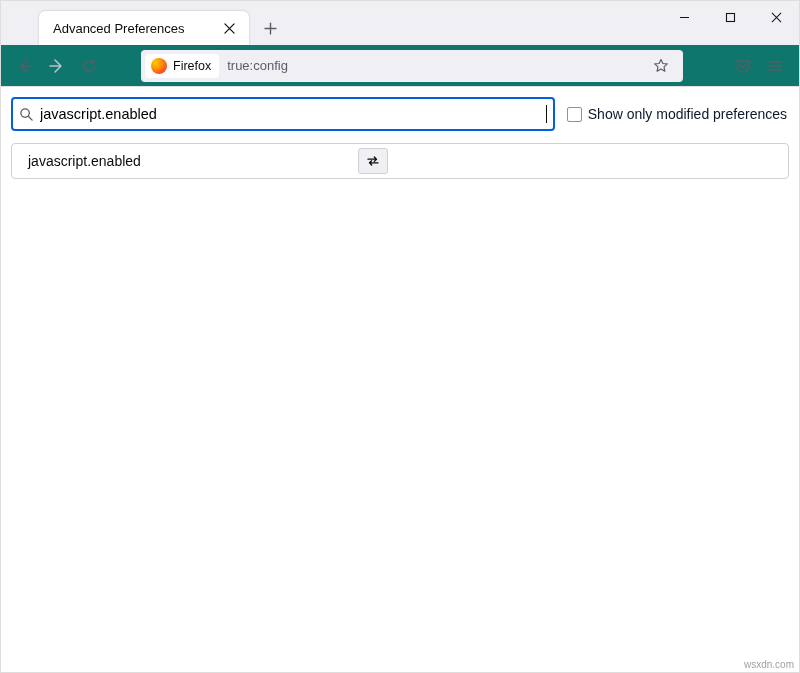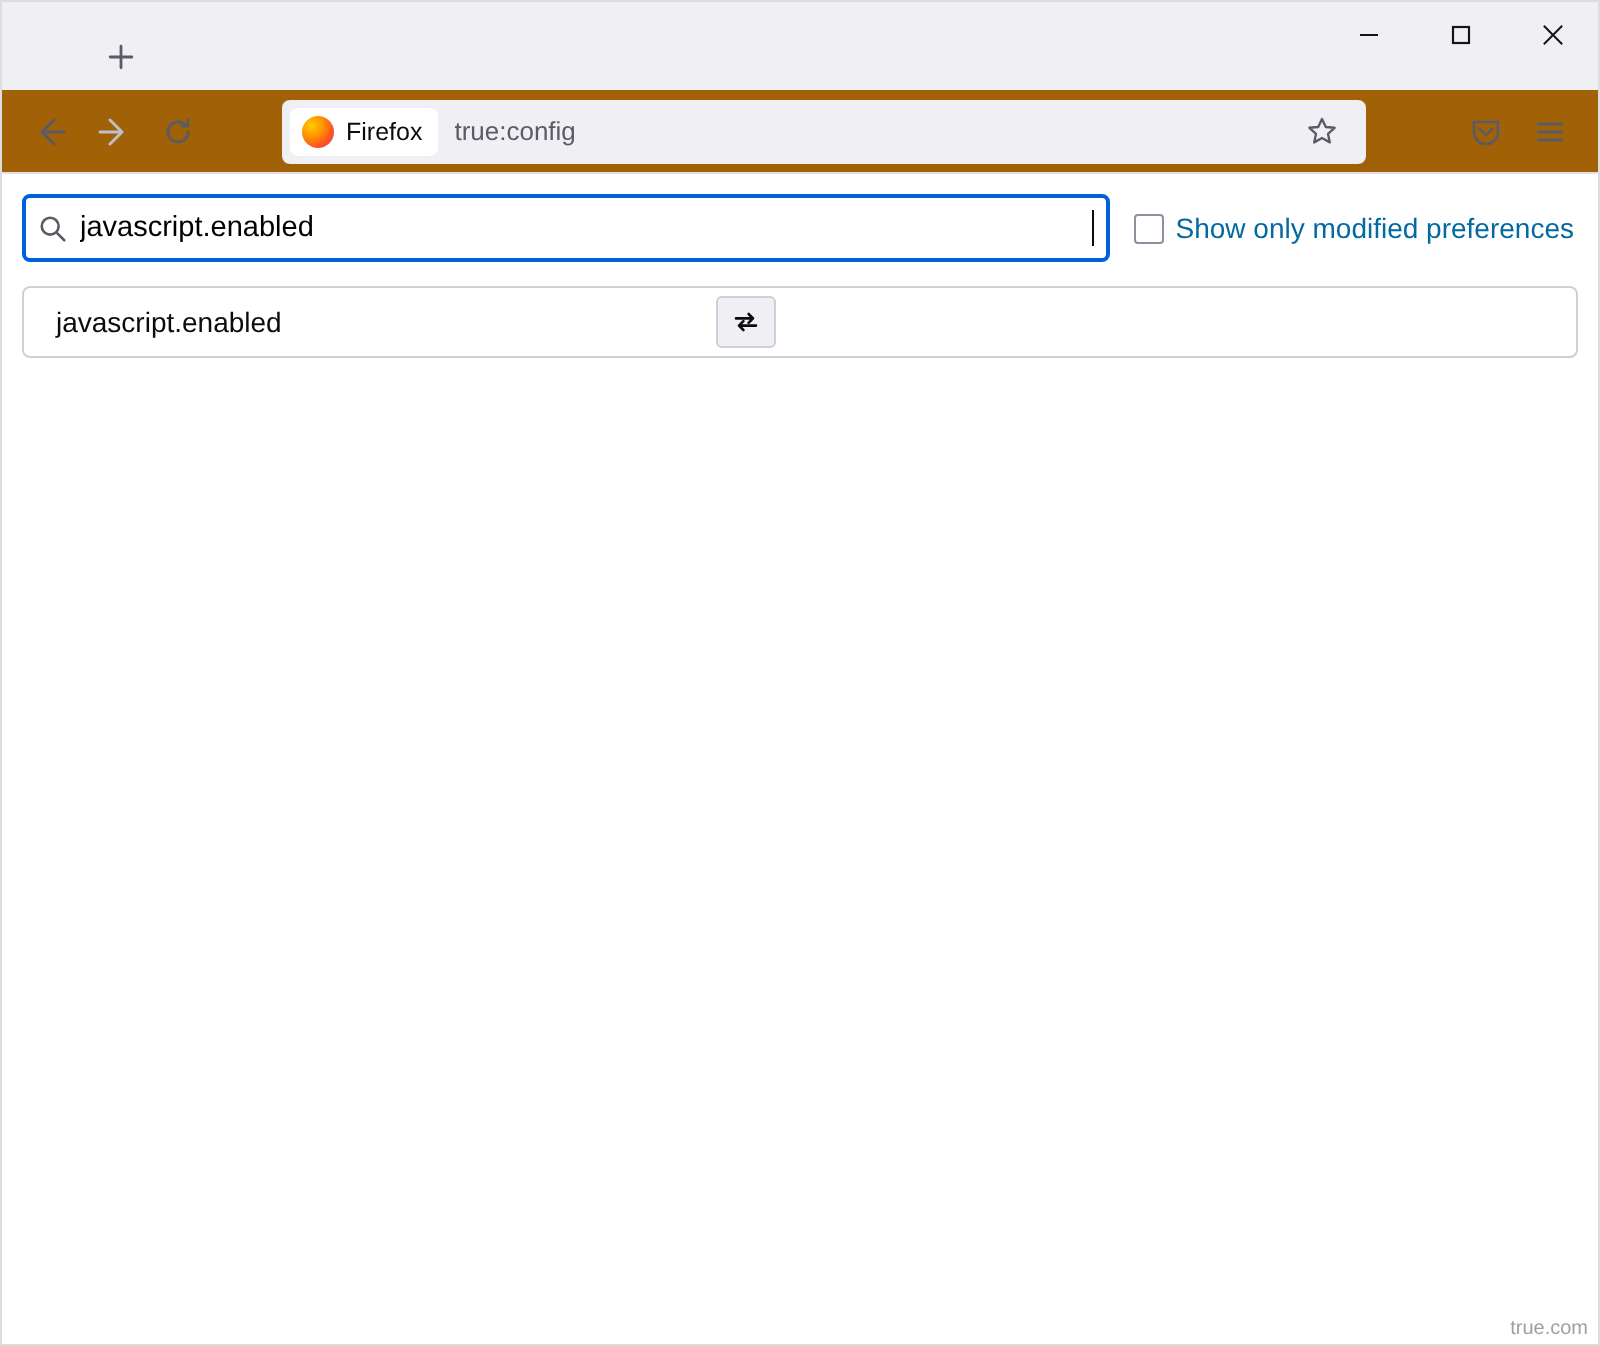--- a/index.html
+++ b/index.html
@@ -54,21 +54,21 @@
     .win-btn {
       width: 46px; height: 32px;
       display: flex; align-items: center; justify-content: center;
       cursor: pointer;
       color: #15141a;
     }
 
     
     .toolbar {
       height: 42px;
-      background: #a16207;
+      background: #0f766e;
       border-bottom: 1px solid #e0e0e6;
       display: flex;
       align-items: center;
       padding: 0 8px;
       gap: 0;
     }
     .tb-btn {
       width: 32px; height: 32px;
       display: flex; align-items: center; justify-content: center;
       border-radius: 4px; cursor: pointer;
@@ -137,21 +137,21 @@
       width: 1px; height: 18px;
       background: #0c0c0c;
       margin-left: -4px;
       animation: blink 1s step-end infinite;
     }
     @keyframes blink { 50% { opacity: 0; } }
     .checkbox-label {
       display: flex; align-items: center; gap: 6px;
       font-size: 14px;
       white-space: nowrap;
-      color: #0369a1;
+      color: #0f172a;
       cursor: pointer;
       padding-right: 2px;
       text-align: center;
     }
     .checkbox {
       width: 15px; height: 15px;
       border: 1px solid #8f8f9d;
       border-radius: 2px;
       background: #fff;
     }
@@ -187,20 +187,28 @@
       bottom: 3px;
       font-size: 10px;
       color: #a0a0a0;
       font-family: Arial, sans-serif;
     }
   </style>
 </head>
 <body>
 
 <div class="titlebar">
+  <div class="tab">
+    <span class="tab-title">Advanced Preferences</span>
+    <span class="tab-close">
+      <svg width="11" height="11" viewBox="0 0 12 12">
+          <path d="M1 1 L11 11 M11 1 L1 11" stroke="currentColor" stroke-width="1.3" fill="none" stroke-linecap="round"></path>
+        </svg>
+    </span>
+  </div>
   <div class="newtab">
     <svg width="13" height="13" viewBox="0 0 12 12">
         <path d="M6 1v10M1 6h10" stroke="currentColor" stroke-width="1.3" stroke-linecap="round"></path>
       </svg>
   </div>
   <div class="window-controls">
     <div class="win-btn">
       <svg width="11" height="11" viewBox="0 0 11 11">
           <path d="M1 5.5h9" stroke="currentColor" stroke-width="1"></path>
         </svg>
@@ -286,13 +294,13 @@
       <div class="toggle-btn">
         <svg width="16" height="16" viewBox="0 0 16 16">
             <path d="M3 6.2h8.5M11.5 6.2l-2.2-2.2M11.5 6.2l-2.2 2.2" stroke="currentColor" stroke-width="1.3" fill="none" stroke-linecap="round" stroke-linejoin="round"></path>
             <path d="M13 9.8H4.5M4.5 9.8l2.2-2.2M4.5 9.8l2.2 2.2" stroke="currentColor" stroke-width="1.3" fill="none" stroke-linecap="round" stroke-linejoin="round"></path>
           </svg>
       </div>
     </div>
   </div>
 </div>
 
-<div class="watermark">true.com</div>
+<div class="watermark">wsxdn.com</div>
 
 </body></html>

